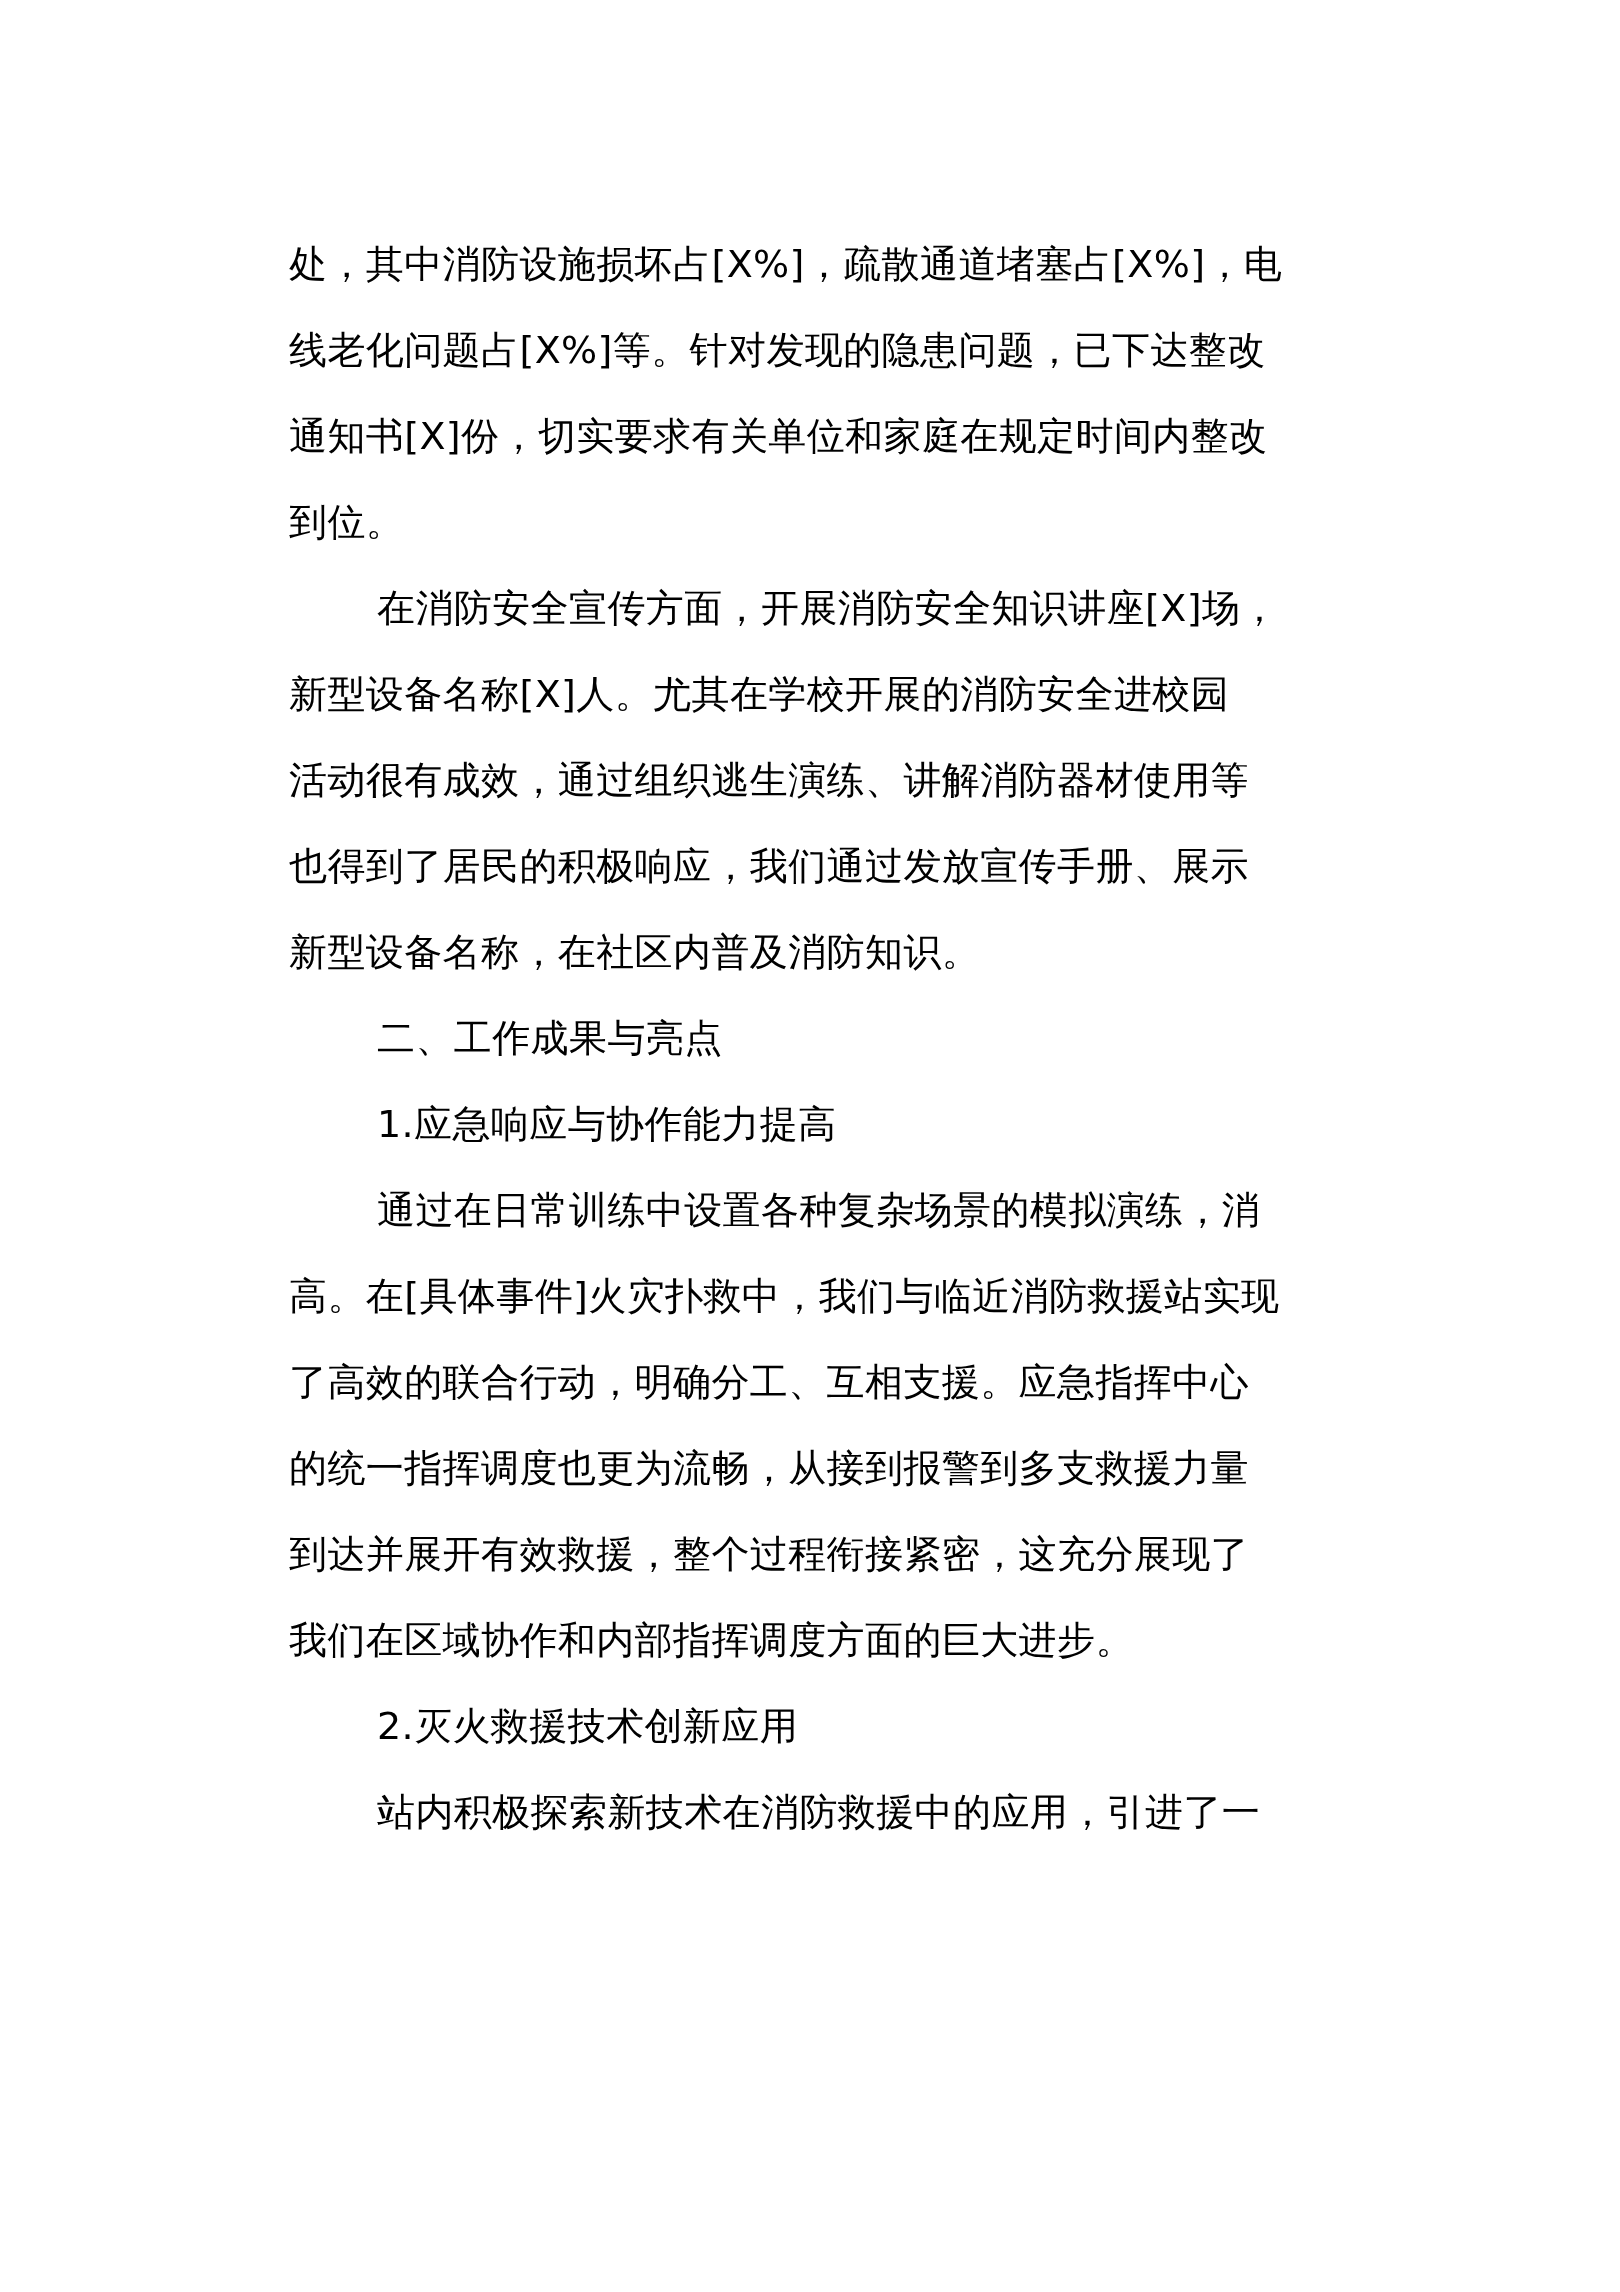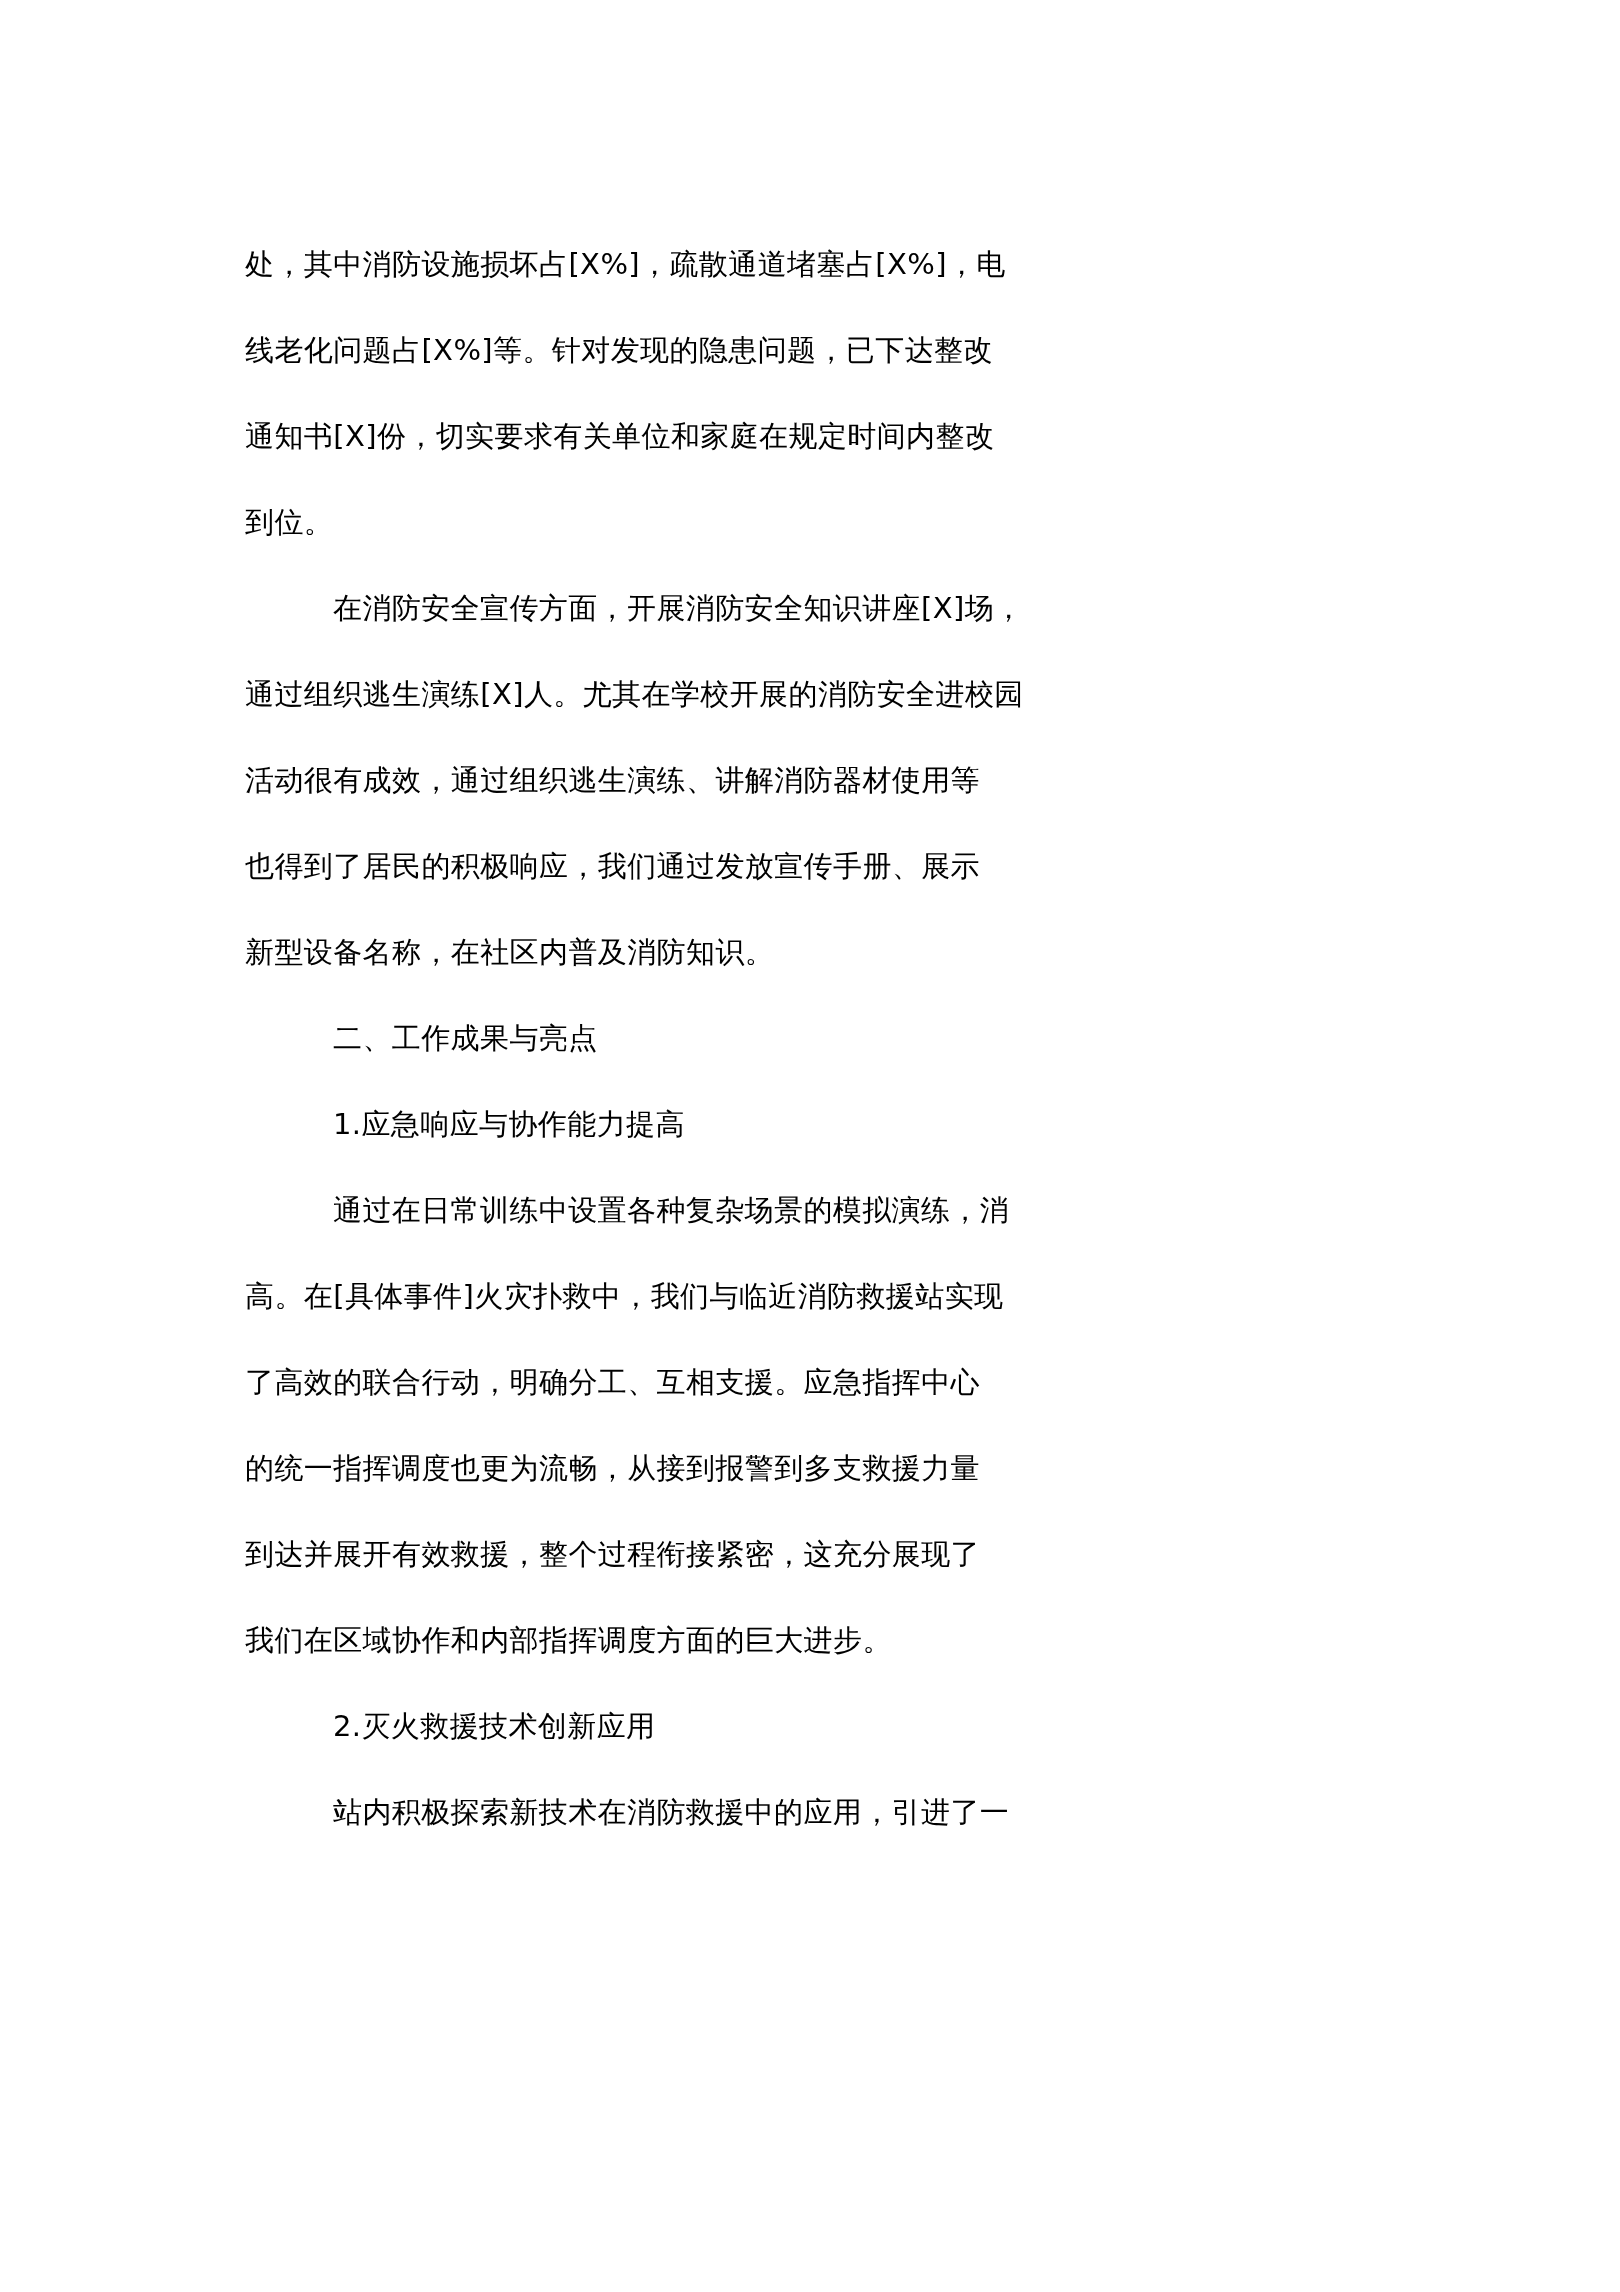--- a/index.html
+++ b/index.html
@@ -18,43 +18,44 @@
     .page {
       position: absolute;
       left: 245px;
       top: 233px;
       width: 1137px;
     }
     .line {
       display: block;
       height: 86px;
       line-height: 63px;
-      font-size: 29px;
+      font-size: 38px;
       white-space: nowrap;
       letter-spacing: 0.4px;
+      margin-left: 44px;
     }
     .indent {
       padding-left: 88px;
     }
   </style>
 </head>
 <body>
 
 <div class="page">
 
   <div>
     <span class="line">处，其中消防设施损坏占[X%]，疏散通道堵塞占[X%]，电</span>
     <span class="line">线老化问题占[X%]等。针对发现的隐患问题，已下达整改</span>
     <span class="line">通知书[X]份，切实要求有关单位和家庭在规定时间内整改</span>
     <span class="line">到位。</span>
   </div>
 
   <div>
     <span class="line indent">在消防安全宣传方面，开展消防安全知识讲座[X]场，</span>
-    <span class="line">通过组织逃生演练[X]人。尤其在学校开展的消防安全进校园</span>
+    <span class="line">新型设备名称[X]人。尤其在学校开展的消防安全进校园</span>
     <span class="line">活动很有成效，通过组织逃生演练、讲解消防器材使用等</span>
     <span class="line">也得到了居民的积极响应，我们通过发放宣传手册、展示</span>
     <span class="line">新型设备名称，在社区内普及消防知识。</span>
   </div>
 
   <div>
     <span class="line indent">二、工作成果与亮点</span>
   </div>
 
   <div>

